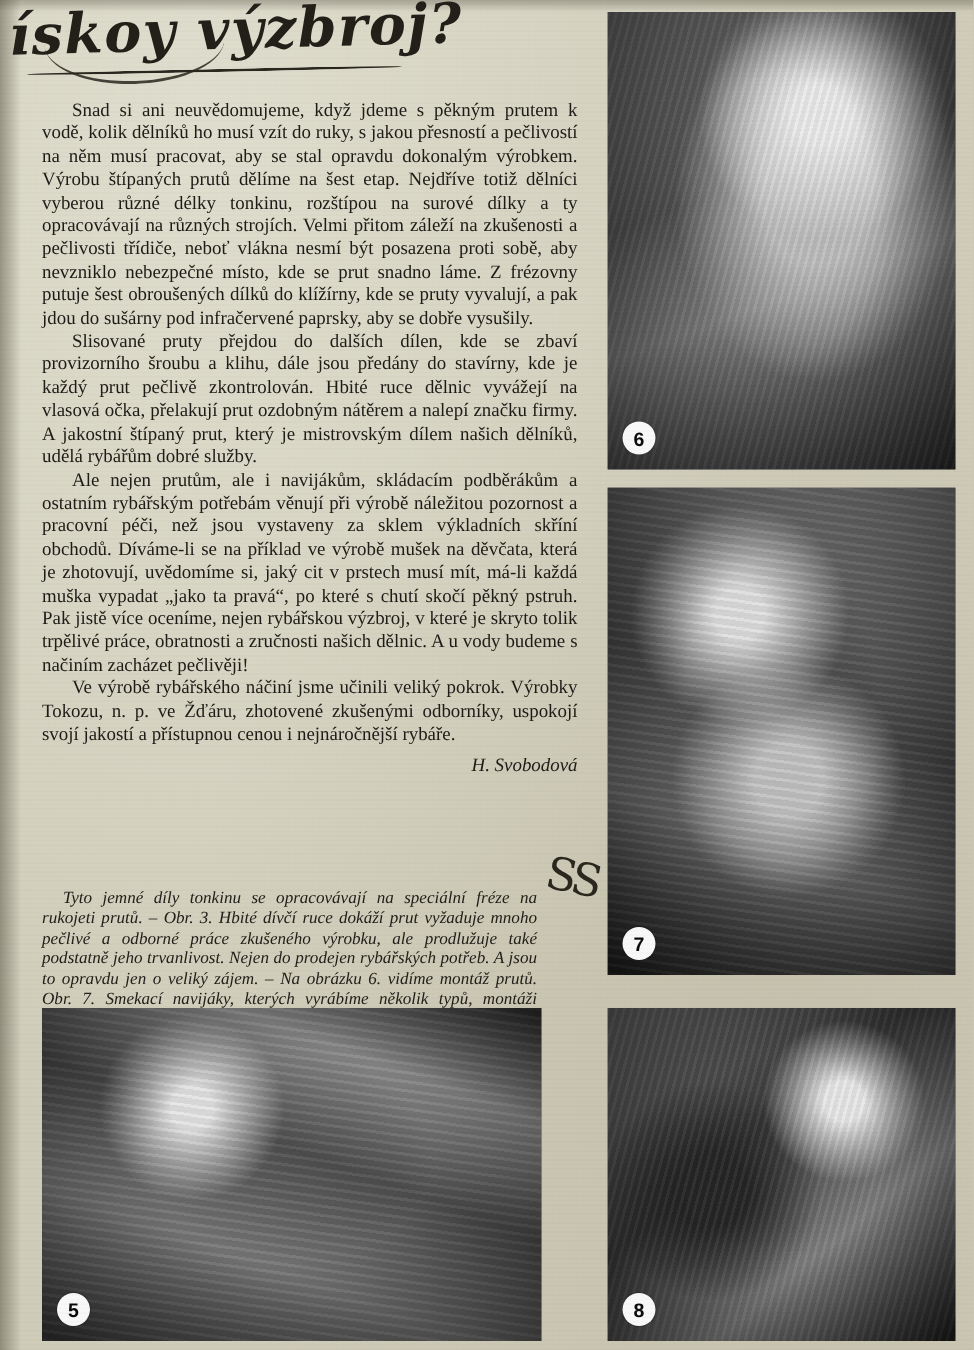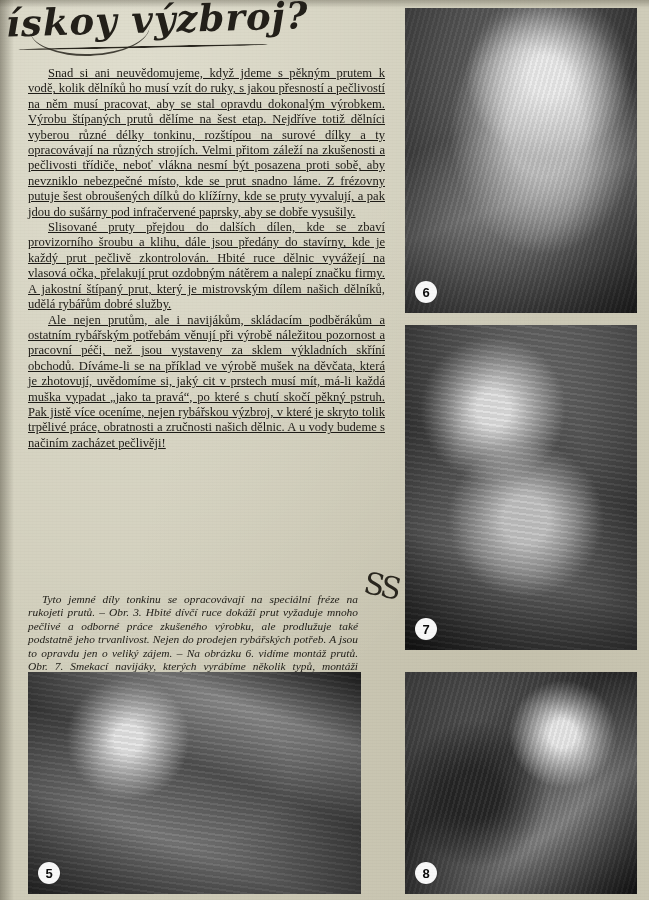--- a/index.html
+++ b/index.html
@@ -82,21 +82,20 @@
     width: 357px;
     font-size: 12.6px;
     line-height: 15.4px;
     color: #1e1c17;
     text-align: justify;
     hyphens: auto;
   }
   .col-text p {
     margin: 0 0 0 0;
     text-indent: 20px;
-    text-decoration: underline;
   }
   .sig {
     text-align: right;
     font-style: italic;
     margin-top: 6px !important;
     text-indent: 0 !important;
   }
   .caption {
     position: absolute;
     left: 28px;
@@ -209,20 +208,22 @@
   <div class="headline">
     <span>ískoy výzbroj?</span><span class="tail"></span>
   </div>
   <div class="headline-swoop"></div>
   <div class="headline-underline"></div>
 
   <div class="col-text">
     <p>Snad si ani neuvědomujeme, když jdeme s pěkným prutem k vodě, kolik dělníků ho musí vzít do ruky, s jakou přesností a pečlivostí na něm musí pracovat, aby se stal opravdu dokonalým výrobkem. Výrobu štípaných prutů dělíme na šest etap. Nejdříve totiž dělníci vyberou různé délky tonkinu, rozštípou na surové dílky a ty opracovávají na různých strojích. Velmi přitom záleží na zkušenosti a pečlivosti třídiče, neboť vlákna nesmí být posazena proti sobě, aby nevzniklo nebezpečné místo, kde se prut snadno láme. Z frézovny putuje šest obroušených dílků do klížírny, kde se pruty vyvalují, a pak jdou do sušárny pod infračervené paprsky, aby se dobře vysušily.</p>
     <p>Slisované pruty přejdou do dalších dílen, kde se zbaví provizorního šroubu a klihu, dále jsou předány do stavírny, kde je každý prut pečlivě zkontrolován. Hbité ruce dělnic vyvážejí na vlasová očka, přelakují prut ozdobným nátěrem a nalepí značku firmy. A jakostní štípaný prut, který je mistrovským dílem našich dělníků, udělá rybářům dobré služby.</p>
     <p>Ale nejen prutům, ale i navijákům, skládacím podběrákům a ostatním rybářským potřebám věnují při výrobě náležitou pozornost a pracovní péči, než jsou vystaveny za sklem výkladních skříní obchodů. Díváme-li se na příklad ve výrobě mušek na děvčata, která je zhotovují, uvědomíme si, jaký cit v prstech musí mít, má-li každá muška vypadat „jako ta pravá“, po které s chutí skočí pěkný pstruh. Pak jistě více oceníme, nejen rybářskou výzbroj, v které je skryto tolik trpělivé práce, obratnosti a zručnosti našich dělnic. A u vody budeme s načiním zacházet pečlivěji!</p>
+    <p>Ve výrobě rybářského náčiní jsme učinili veliký pokrok. Výrobky Tokozu, n. p. ve Žďáru, zhotovené zkušenými odborníky, uspokojí svojí jakostí a přístupnou cenou i nejnáročnější rybáře.</p>
+    <p class="sig">H. Svobodová</p>
   </div>
 
   <div class="caption">
     <p>Tyto jemné díly tonkinu se opracovávají na speciální fréze na rukojeti prutů. – Obr. 3. Hbité dívčí ruce dokáží prut vyžaduje mnoho pečlivé a odborné práce zkušeného výrobku, ale prodlužuje také podstatně jeho trvanlivost. Nejen do prodejen rybářských potřeb. A jsou to opravdu jen o veliký zájem. – Na obrázku 6. vidíme montáž prutů. Obr. 7. Smekací navijáky, kterých vyrábíme několik typů, montáži navijáků hodné pozornosti. – Obr. 8. Naši dělnici pro něm koupi vybírá, než se pro některý rozhodne. Vidíme na snímku. Také tato práce vyžaduje veliké</p>
     <p class="credit">Foto R. Blažek.</p>
   </div>
 
   <div class="squiggle">SS</div>
 
   <div class="photo" id="photo6">

